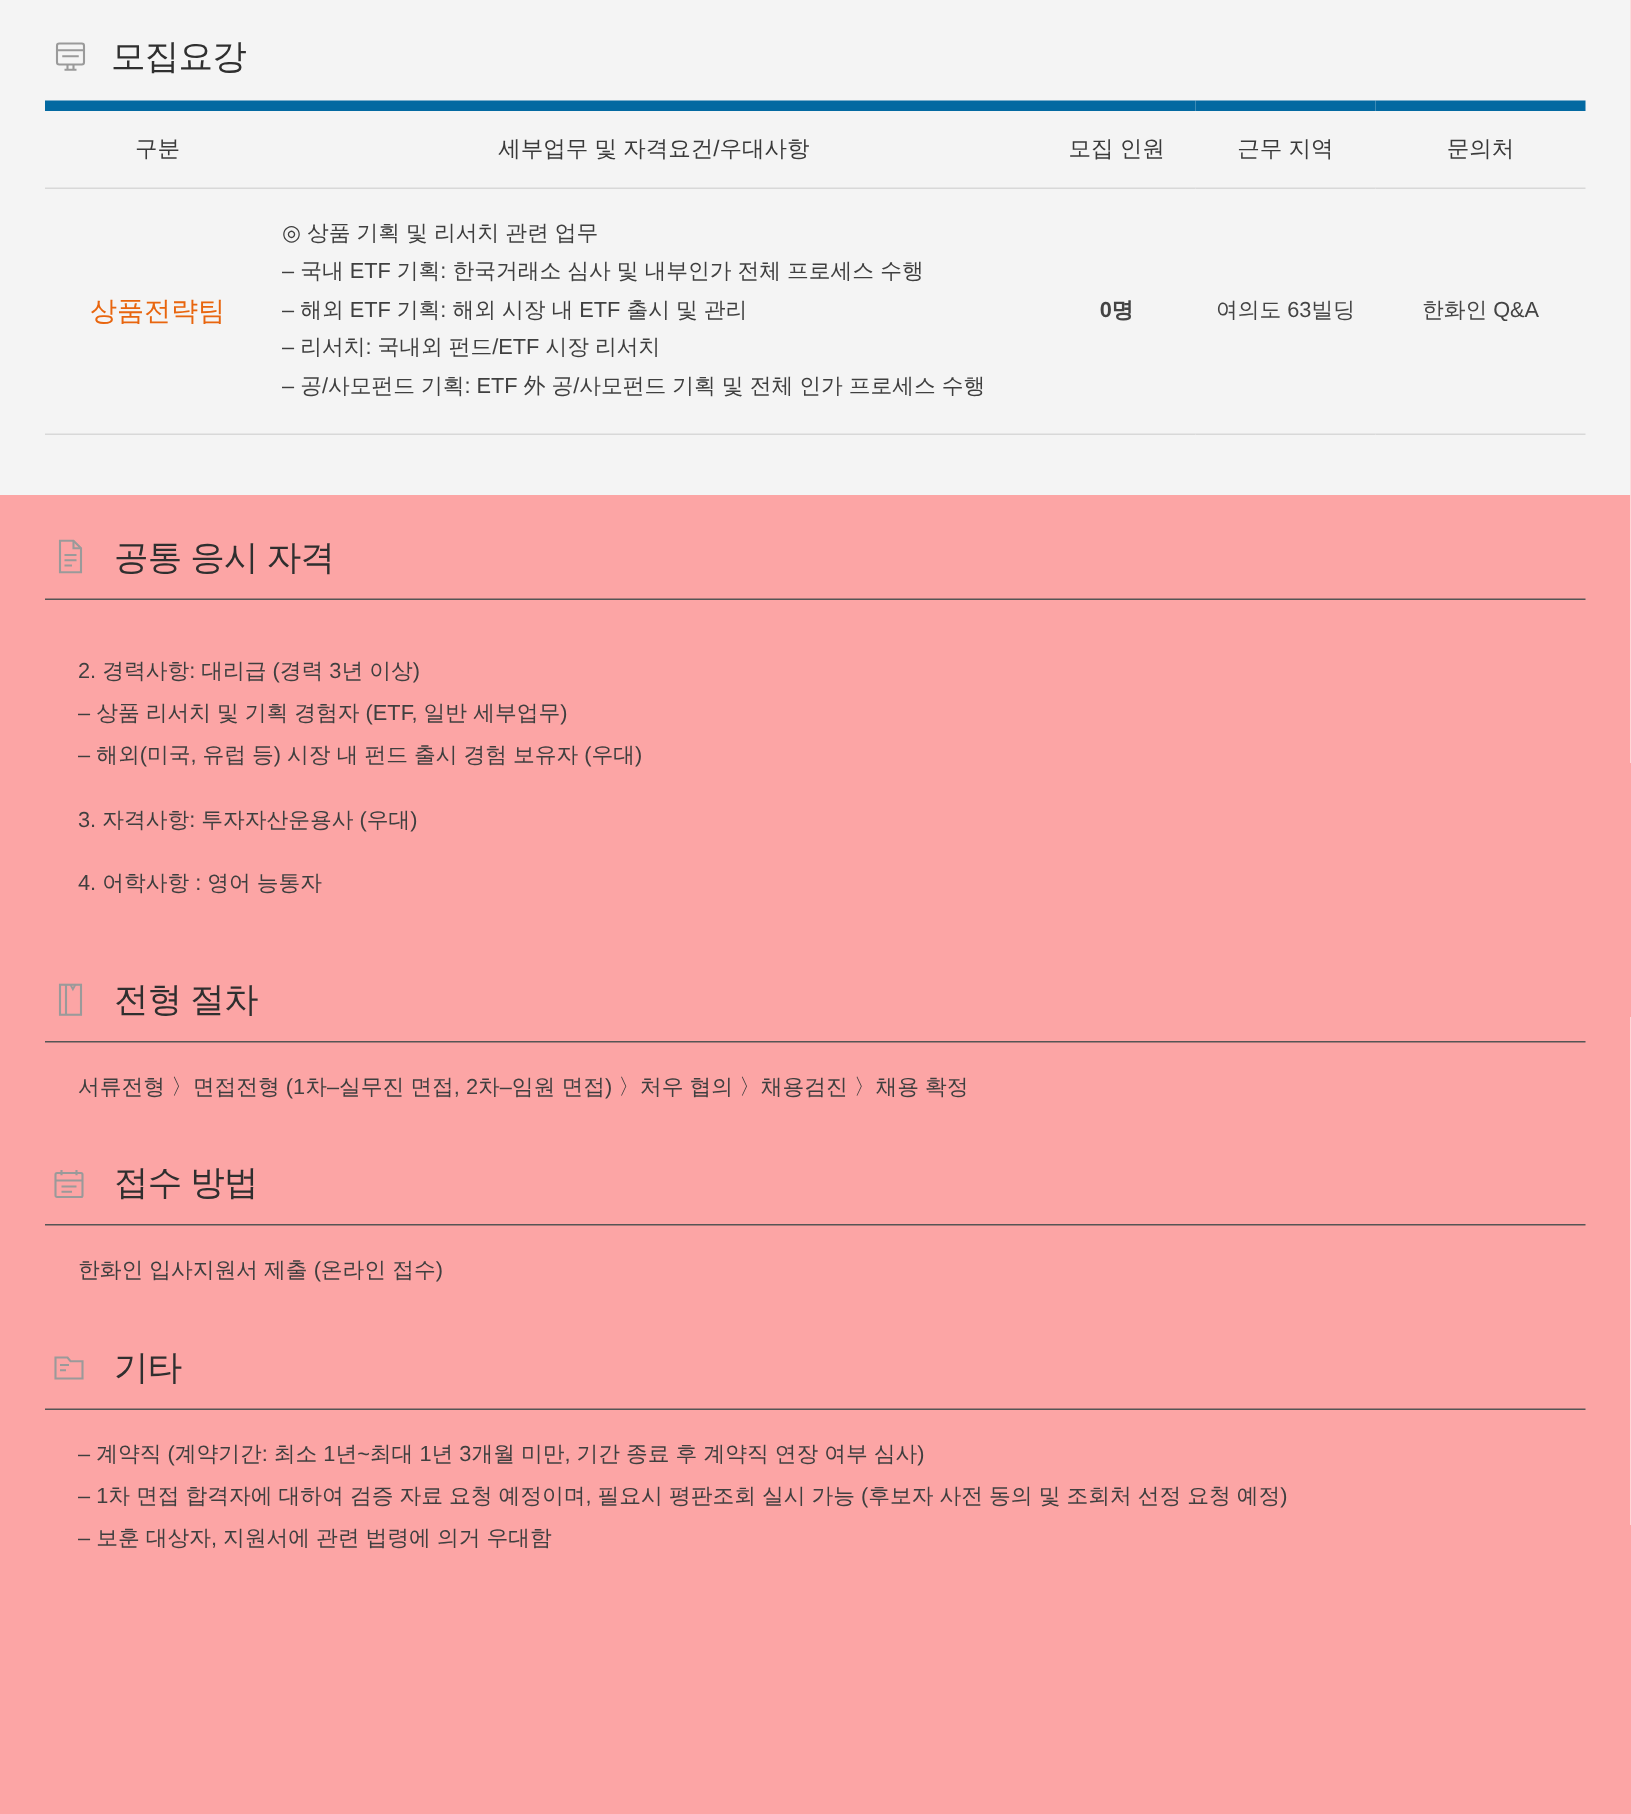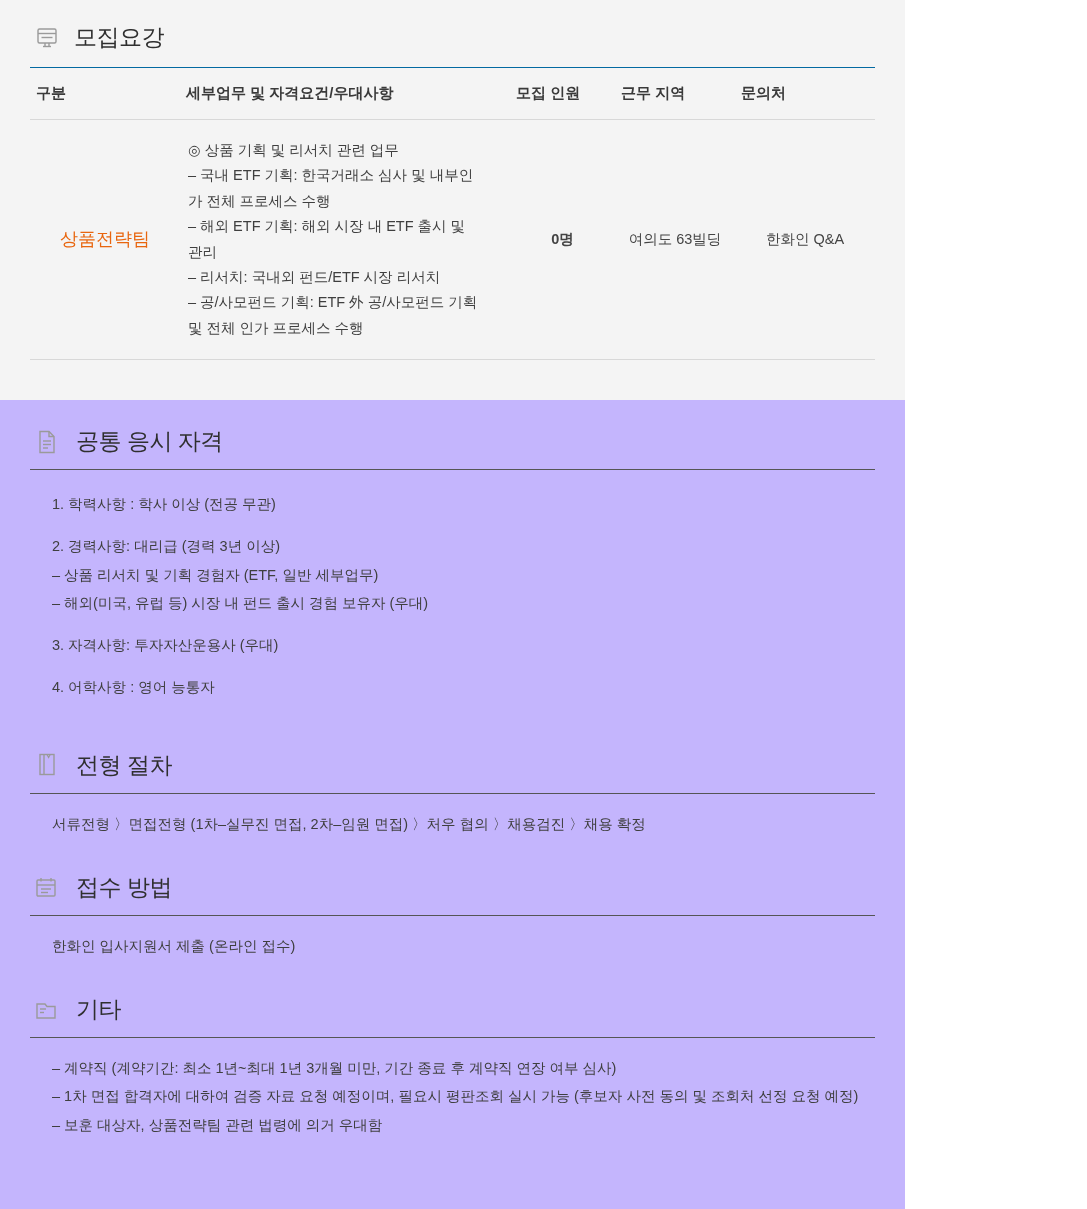--- a/index.html
+++ b/index.html
@@ -4,24 +4,24 @@
 <style>
   * { box-sizing: border-box; }
   html, body {
     margin: 0;
     padding: 0;
     background: #ffffff;
     font-family: "Liberation Sans", "DejaVu Sans", sans-serif;
     color: #333333;
   }
   .page {
-    width: 905px;
+    width: 1087px;
     min-height: 1209px;
     position: relative;
-    background: #c4b5fd;
+    background: #fca5a5;
   }
 
   
   .recruit-block {
     background: #f4f4f4;
     padding: 16px 30px 40px 30px;
   }
   .section-head {
     display: flex;
     align-items: center;
@@ -45,27 +45,27 @@
   }
   .icon-box svg { display: block; }
 
   table.recruit {
     width: 100%;
     border-collapse: collapse;
     background: #f4f4f4;
     font-size: 14.5px;
   }
   table.recruit thead th {
-    border-top: 1px solid #0369a1;
+    border-top: 7px solid #0369a1;
     border-bottom: 1px solid #d8d8d8;
     padding: 16px 6px;
-    font-weight: bold;
+    font-weight: normal;
     color: #3a3a3a;
     font-size: 15px;
-    text-align: left;
+    text-align: center;
     background: #f4f4f4;
   }
   table.recruit tbody td {
     padding: 18px 8px;
     vertical-align: middle;
     text-align: center;
     border-bottom: 1px solid #d8d8d8;
     color: #444;
     line-height: 1.75;
   }
@@ -180,21 +180,20 @@
             <path d="M14 2.5v5h5"></path>
             <line x1="8" y1="12" x2="16" y2="12"></line>
             <line x1="8" y1="15.5" x2="16" y2="15.5"></line>
             <line x1="8" y1="19" x2="13" y2="19"></line>
           </svg>
         </span>
         <span class="ttl">공통 응시 자격</span>
       </div>
       <div class="rule"></div>
       <div class="body-text">
-        <p>1. 학력사항 : 학사 이상 (전공 무관)</p>
         <span class="blank"></span>
         <p>2. 경력사항: 대리급 (경력 3년 이상)</p>
         <p>– 상품 리서치 및 기획 경험자 (ETF, 일반 세부업무)</p>
         <p>– 해외(미국, 유럽 등) 시장 내 펀드 출시 경험 보유자 (우대)</p>
         <span class="blank"></span>
         <p>3. 자격사항: 투자자산운용사 (우대)</p>
         <span class="blank"></span>
         <p>4. 어학사항 : 영어 능통자</p>
       </div>
     </section>
@@ -244,18 +243,18 @@
             <line x1="6" y1="11" x2="12" y2="11"></line>
             <line x1="6" y1="14.5" x2="10" y2="14.5"></line>
           </svg>
         </span>
         <span class="ttl">기타</span>
       </div>
       <div class="rule"></div>
       <div class="body-text">
         <p>– 계약직 (계약기간: 최소 1년~최대 1년 3개월 미만, 기간 종료 후 계약직 연장 여부 심사)</p>
         <p>– 1차 면접 합격자에 대하여 검증 자료 요청 예정이며, 필요시 평판조회 실시 가능 (후보자 사전 동의 및 조회처 선정 요청 예정)</p>
-        <p>– 보훈 대상자, 상품전략팀 관련 법령에 의거 우대함</p>
+        <p>– 보훈 대상자, 지원서에 관련 법령에 의거 우대함</p>
       </div>
     </section>
 
   </div>
 </div>
 
 </body></html>

